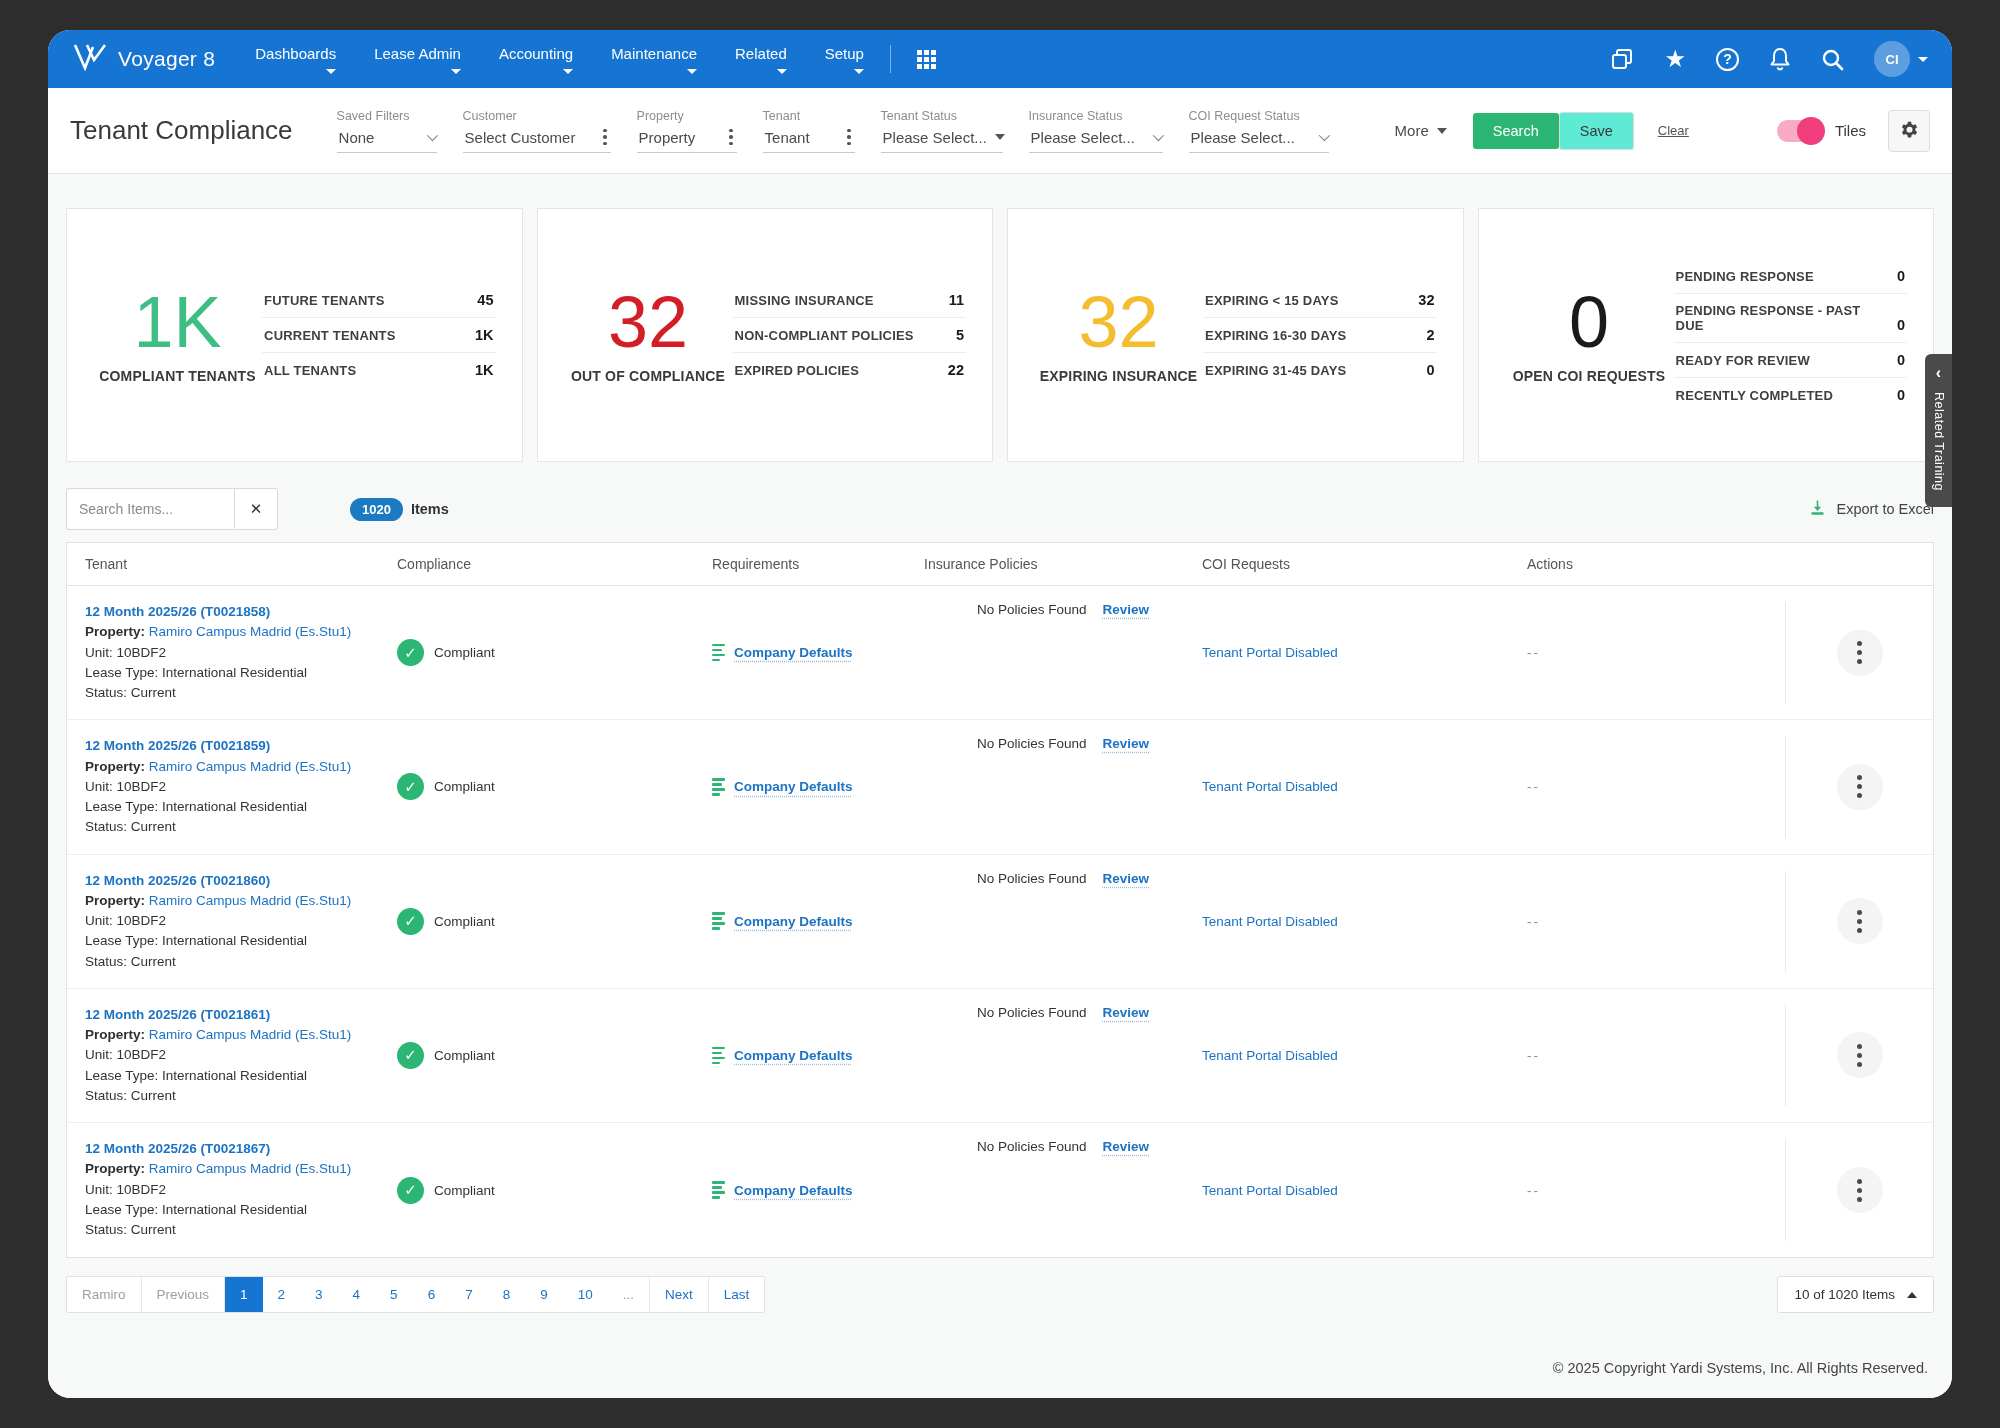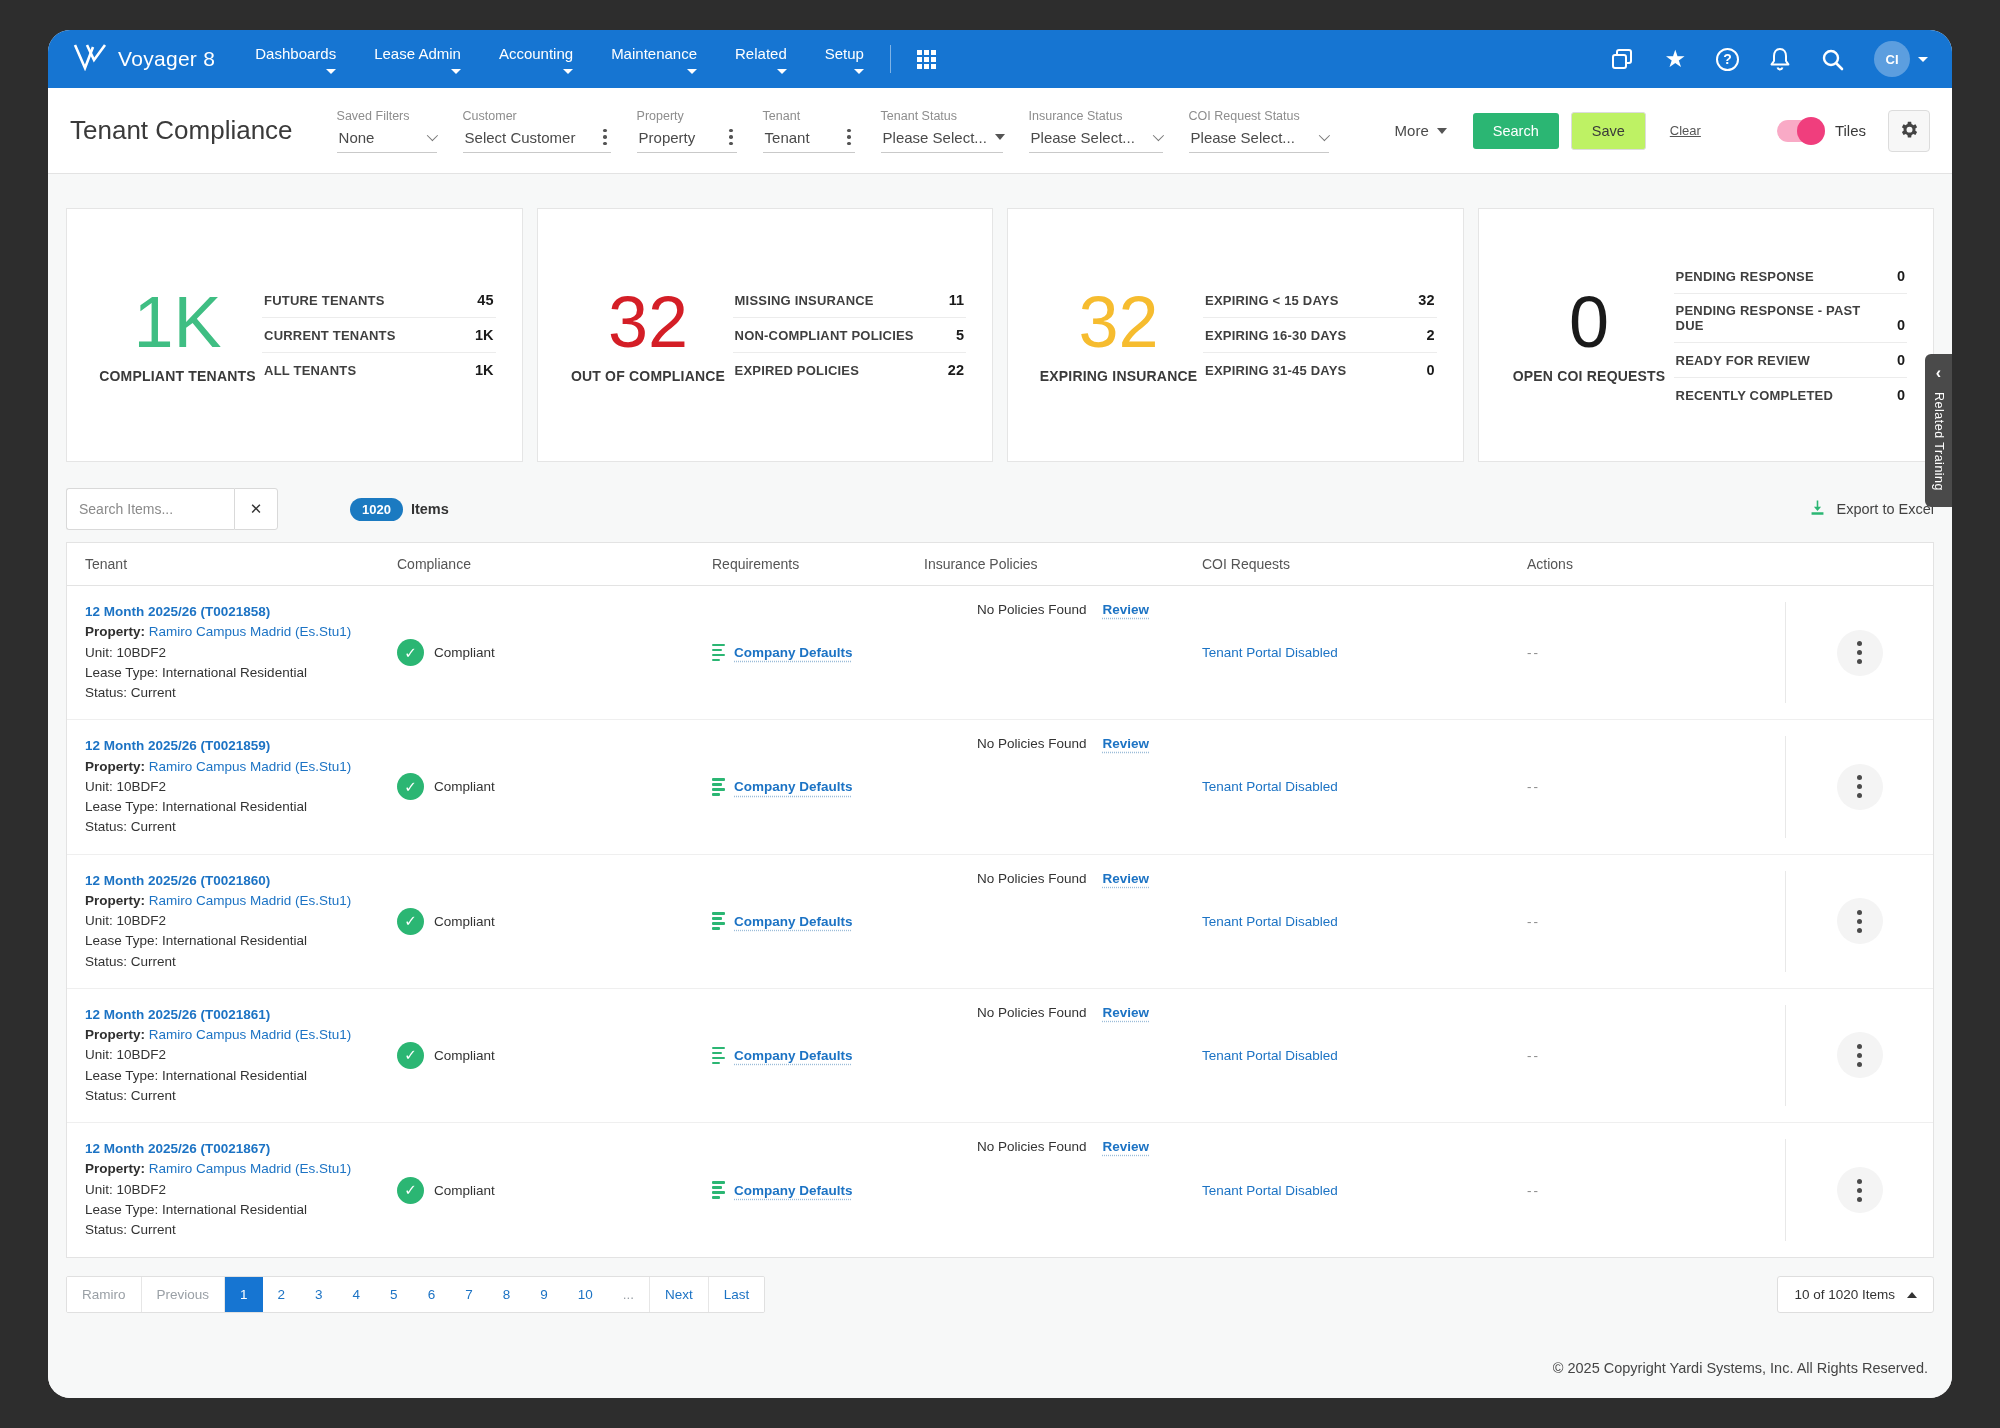--- a/index.html
+++ b/index.html
@@ -30,21 +30,21 @@
   .ffield { display:flex; flex-direction:column; margin-right:26px; }
   .flabel { font-size:12.5px; color:#8d8d8d; margin-bottom:3px; white-space:nowrap; }
   .fvalue { display:flex; align-items:center; justify-content:space-between; gap:8px; font-size:15px; color:#4a4a4a; border-bottom:1px solid #c9c9c9; padding:3px 2px 6px 2px; cursor:pointer; white-space:nowrap; }
   .chev { width:8px; height:8px; border-right:1.6px solid #777; border-bottom:1.6px solid #777; transform:rotate(45deg) translateY(-2px); display:inline-block; }
   .caret-dk { width:0; height:0; border-left:5px solid transparent; border-right:5px solid transparent; border-top:6px solid #555; display:inline-block; }
   .vdots { display:flex; flex-direction:column; gap:3px; padding:0 2px; }
   .vdots i { width:3.5px; height:3.5px; border-radius:50%; background:#555; display:block; }
   .more-link { display:flex; align-items:center; gap:8px; font-size:15px; color:#4a4a4a; cursor:pointer; margin-right:26px; white-space:nowrap;padding-left:40px; }
   .btn { border:none; border-radius:3px; font-size:14.5px; padding:10px 20px; cursor:pointer; font-family:inherit; }
   .btn-search { background:#2bb673; color:#fff; }
-  .btn-save { background:#bef264; color:#3a3a3a; border:1px solid #dcdcdc; margin-left:12px; }
+  .btn-save { background:#5eead4; color:#3a3a3a; border:1px solid #dcdcdc; margin-left:0; }
   .clear-link { font-size:13px; color:#555; text-decoration:underline; margin-left:24px; cursor:pointer; }
   .tiles-group { margin-left:auto; display:flex; align-items:center; gap:12px; }
   .switch { width:46px; height:22px; border-radius:11px; background:#f9aac6; position:relative; cursor:pointer; }
   .switch .knob { position:absolute; right:-2px; top:-3px; width:28px; height:28px; border-radius:50%; background:#f03e7d; }
   .gear-btn { width:42px; height:42px; border:1px solid #dcdcdc; background:#f7f7f7; border-radius:4px; display:flex; align-items:center; justify-content:center; cursor:pointer; margin-left:10px; }
 
   
   .content { flex:1; background:#f7f8f8; padding:0 18px; position:relative; overflow:hidden; display:flex; flex-direction:column; }
 
   .tiles-row { display:flex; gap:14px; margin-top:34px; flex:none; }

